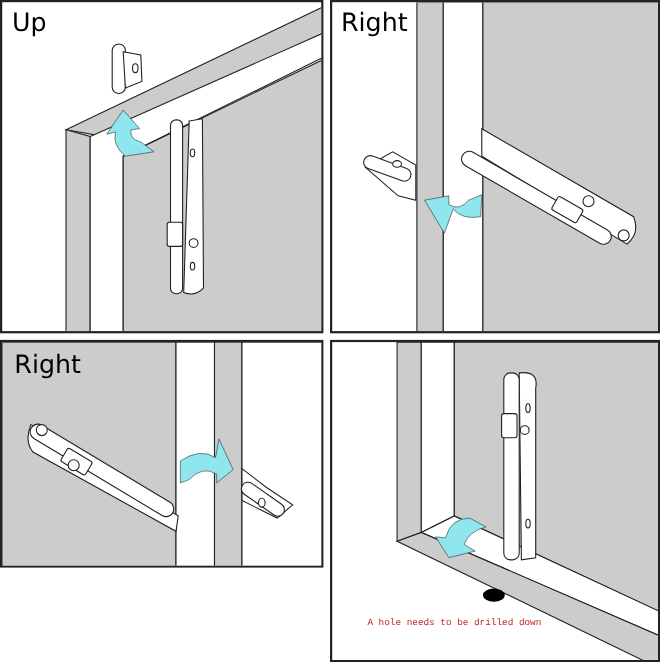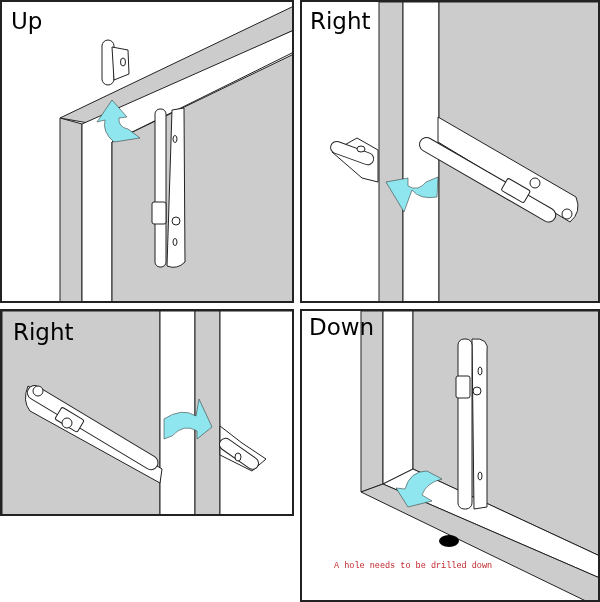--- a/index.html
+++ b/index.html
@@ -111,15 +111,14 @@
       <ellipse cx="178" cy="60" rx="2" ry="4"></ellipse>
       <ellipse cx="178" cy="165" rx="2" ry="4"></ellipse>
       <rect x="154" y="65" width="14" height="22" rx="2"></rect>
       <circle cx="175" cy="80" r="4"></circle>
     </g>
 
     <path d="M125,160 L140,168 Q124,172 120,184 L130,190 L106,196 L94,177 L103,178 Q108,160 125,160 Z" fill="#8fe6ee" stroke="#222" stroke-width="0.5"></path>
 
     <ellipse cx="147" cy="230" rx="10" ry="6" fill="#000"></ellipse>
   </svg>
-  <div class="title" style="left:7px;top:5px;">Down</div>
   <div class="note" style="left:32px;top:250px;">A hole needs to be drilled down</div>
 </div>
 
 </body></html>

